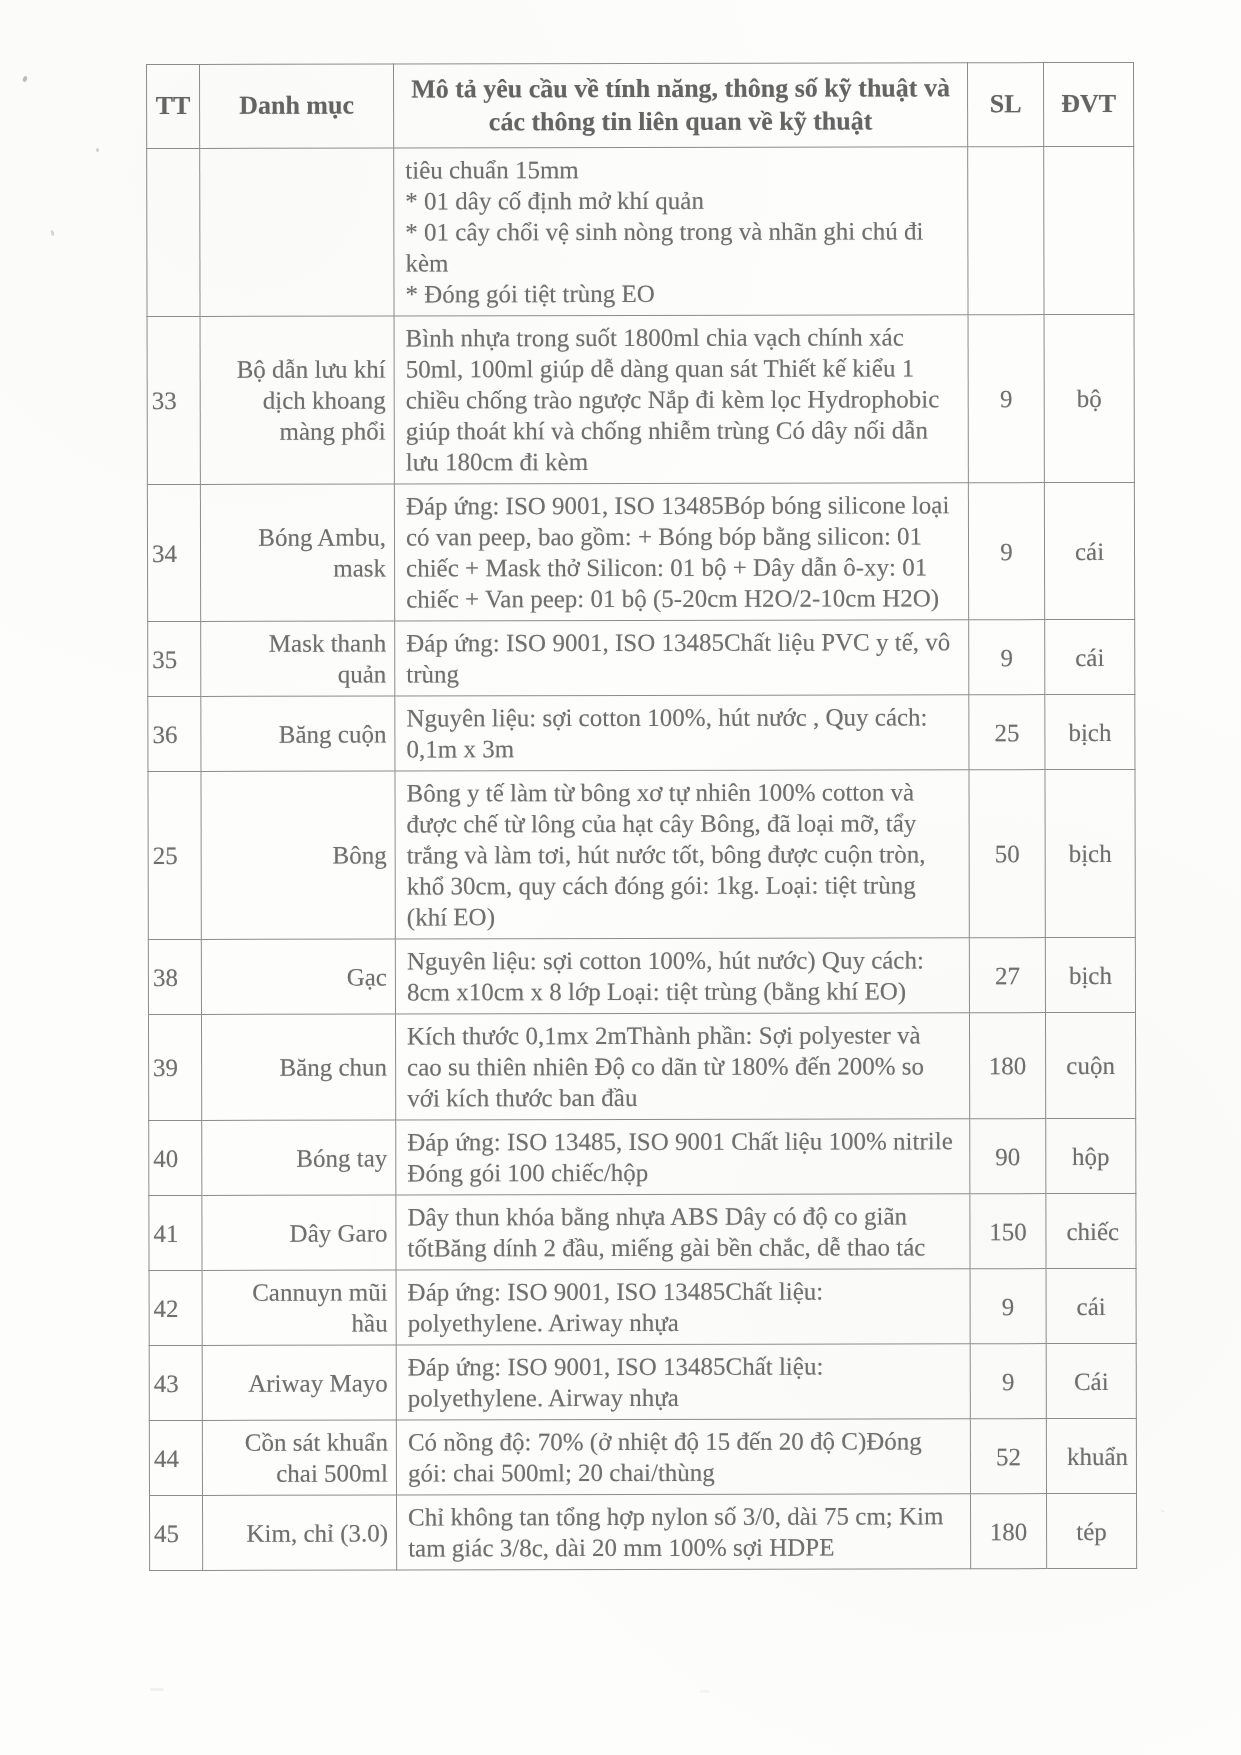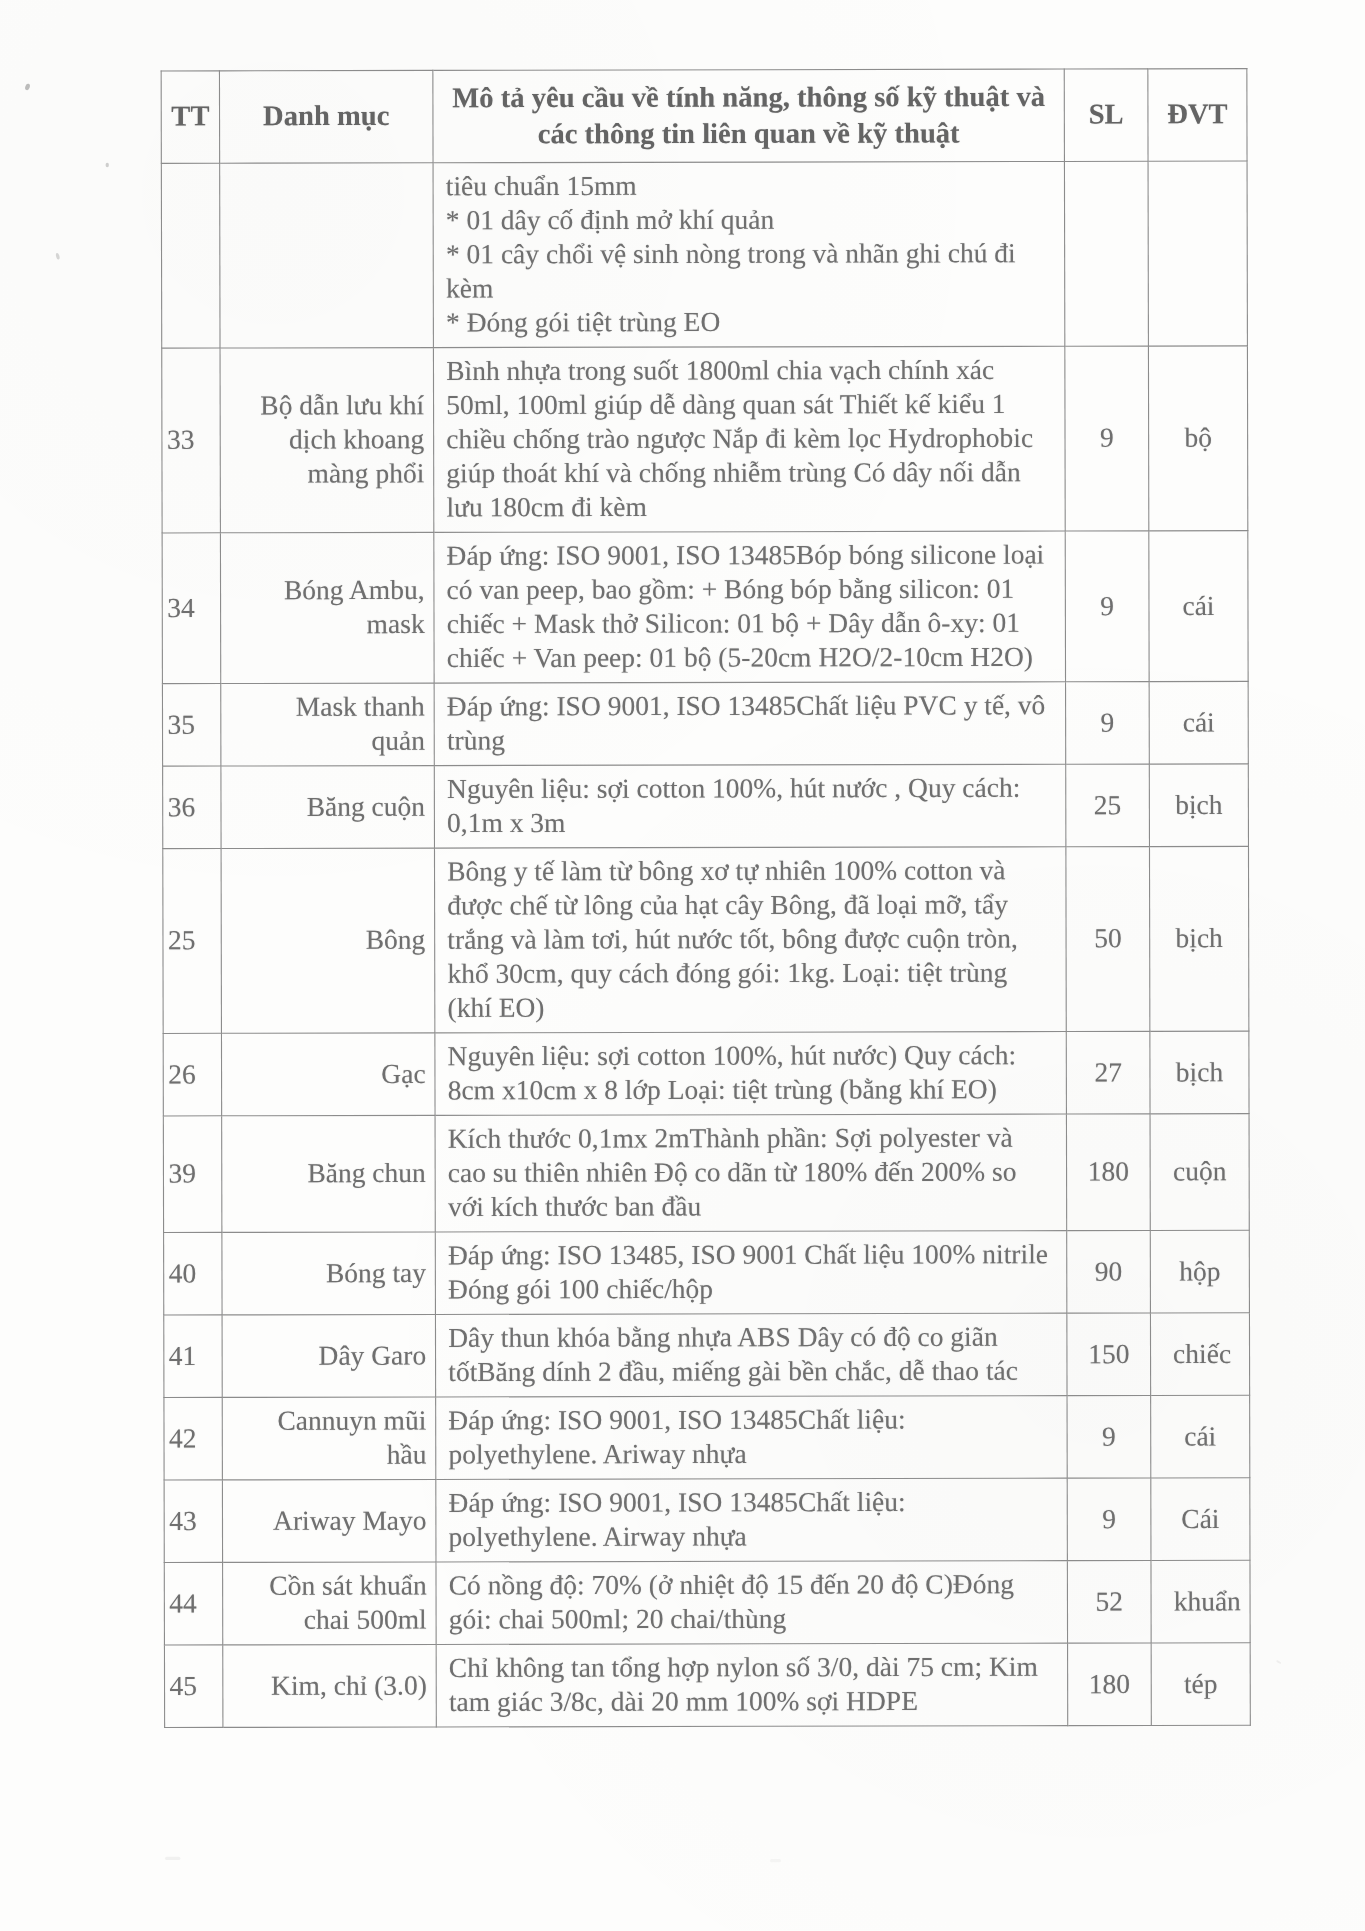--- a/index.html
+++ b/index.html
@@ -143,21 +143,21 @@
 
   <tr>
     <td class="c-tt">25</td>
     <td class="c-cat">Bông</td>
     <td class="c-desc">Bông y tế làm từ bông xơ tự nhiên 100% cotton và được chế từ lông của hạt cây Bông, đã loại mỡ, tẩy trắng và làm tơi, hút nước tốt, bông được cuộn tròn, khổ 30cm, quy cách đóng gói: 1kg. Loại: tiệt trùng (khí EO)</td>
     <td class="c-sl">50</td>
     <td class="c-dvt">bịch</td>
   </tr>
 
   <tr>
-    <td class="c-tt">26</td>
+    <td class="c-tt">38</td>
     <td class="c-cat">Gạc</td>
     <td class="c-desc">Nguyên liệu: sợi cotton 100%, hút nước) Quy cách: 8cm x10cm x 8 lớp Loại: tiệt trùng (bằng khí EO)</td>
     <td class="c-sl">27</td>
     <td class="c-dvt">bịch</td>
   </tr>
 
   <tr>
     <td class="c-tt">39</td>
     <td class="c-cat">Băng chun</td>
     <td class="c-desc">Kích thước 0,1mx 2mThành phần: Sợi polyester và cao su thiên nhiên Độ co dãn từ 180% đến 200% so với kích thước ban đầu</td>

